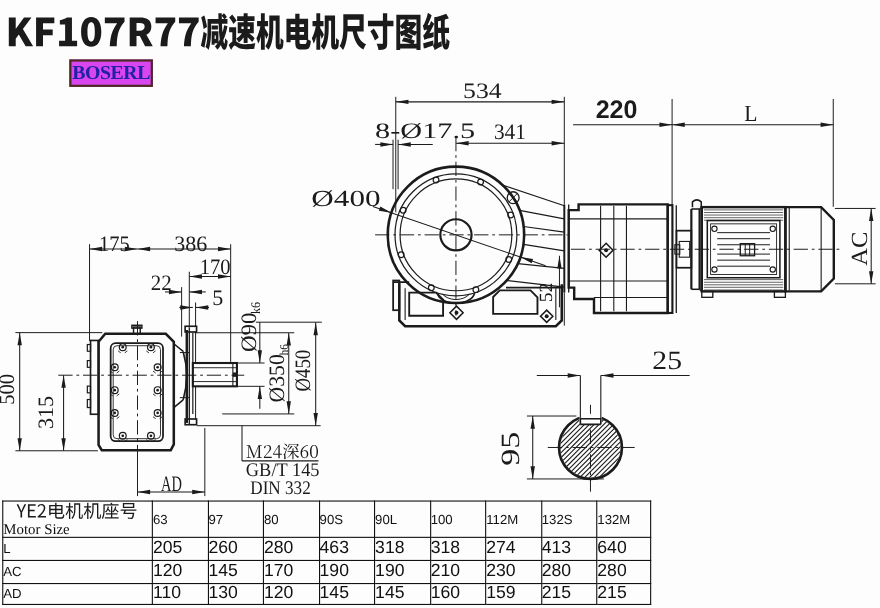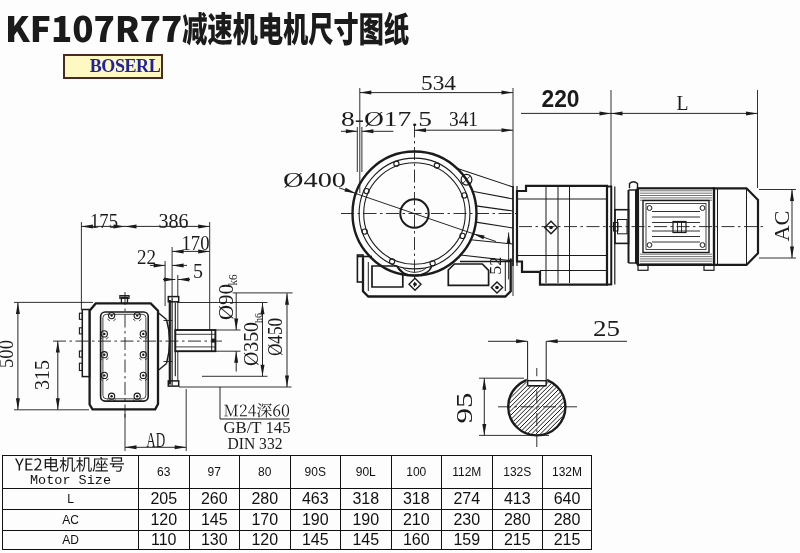--- a/index.html
+++ b/index.html
@@ -1,30 +1,30 @@
 <!DOCTYPE html>
 <html><head>
 <meta charset="utf-8">
 <style>
   html,body { margin:0; padding:0; }
   body { width:800px; height:553px; background:#fdfdfd; overflow:hidden;
          font-family:"Liberation Sans","DejaVu Sans",sans-serif; }
   .page { position:relative; width:800px; height:553px; }
   svg.draw { position:absolute; left:0; top:0; }
   .logo { position:absolute; left:63px; top:54px; width:72px; height:21px;
-          border:2.6px solid #4c2a22; background:#fef9c3; text-align:center; overflow:hidden;padding-left:24px; }
+          border:2.6px solid #4c2a22; background:#d946ef; text-align:center; overflow:hidden; }
   .logo span { font-family:"Liberation Serif","DejaVu Serif",serif; font-weight:bold;
           font-size:18px; line-height:20px; color:#2121a3; letter-spacing:-0.4px; }
   table.sizes { position:absolute; left:2px; top:455px; width:589px; border-collapse:collapse;
           table-layout:fixed; color:#111; }
-  table.sizes th, table.sizes td { border:1.3px solid #111; text-align:center; vertical-align:middle;
+  table.sizes th, table.sizes td { border:1.3px solid #111; text-align:left; vertical-align:middle;
           font-weight:normal; font-size:16px; padding:0; line-height:1.05; }
   table.sizes .hcell { position:relative; }
   table.sizes .hcell svg { display:block; margin:1px auto 0 auto; }
-  table.sizes .mono { font-family:Liberation Mono, monospace; font-size:13.5px; letter-spacing:0px; }
+  table.sizes .mono { font-family:Liberation Serif, serif; font-size:13.5px; letter-spacing:0px; }
   table.sizes .rowlabel, table.sizes .num { font-size:12px; }
   .ghost { position:absolute; left:2px; top:2px; color:transparent; font-size:15px; pointer-events:none; }
 </style>
 </head>
 <body>
 
 <div class="page">
   <svg class="draw" width="800" height="553" viewBox="0 0 800 553">
 <g>
 <line x1="414.5" y1="124.5" x2="414.5" y2="287" stroke="#1b1b1b" stroke-width="0.9" stroke-linecap="butt" stroke-dasharray="13 3.5 2.5 3.5"></line>

